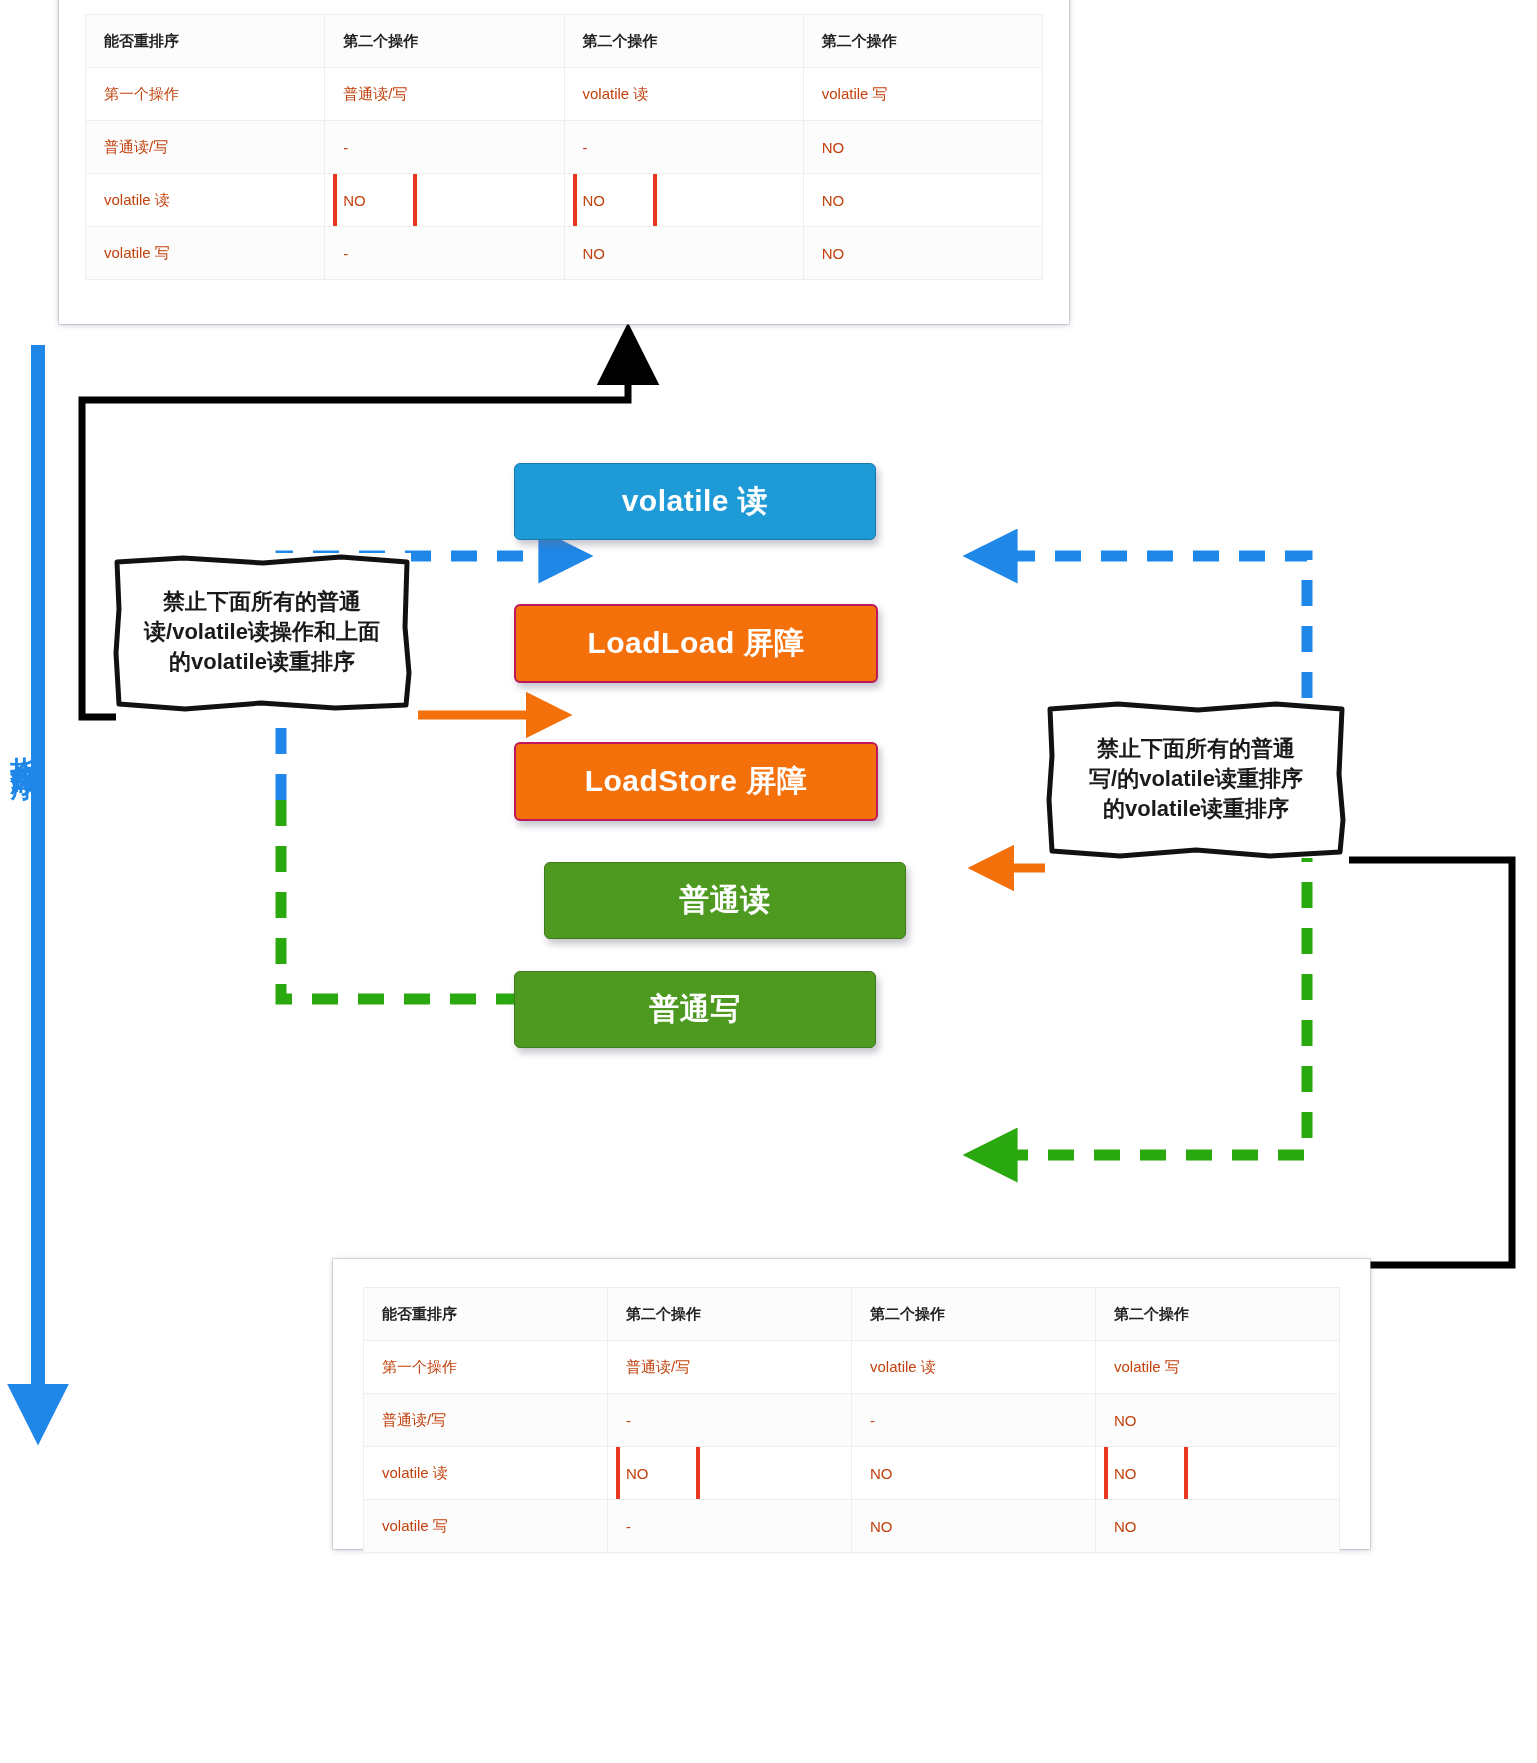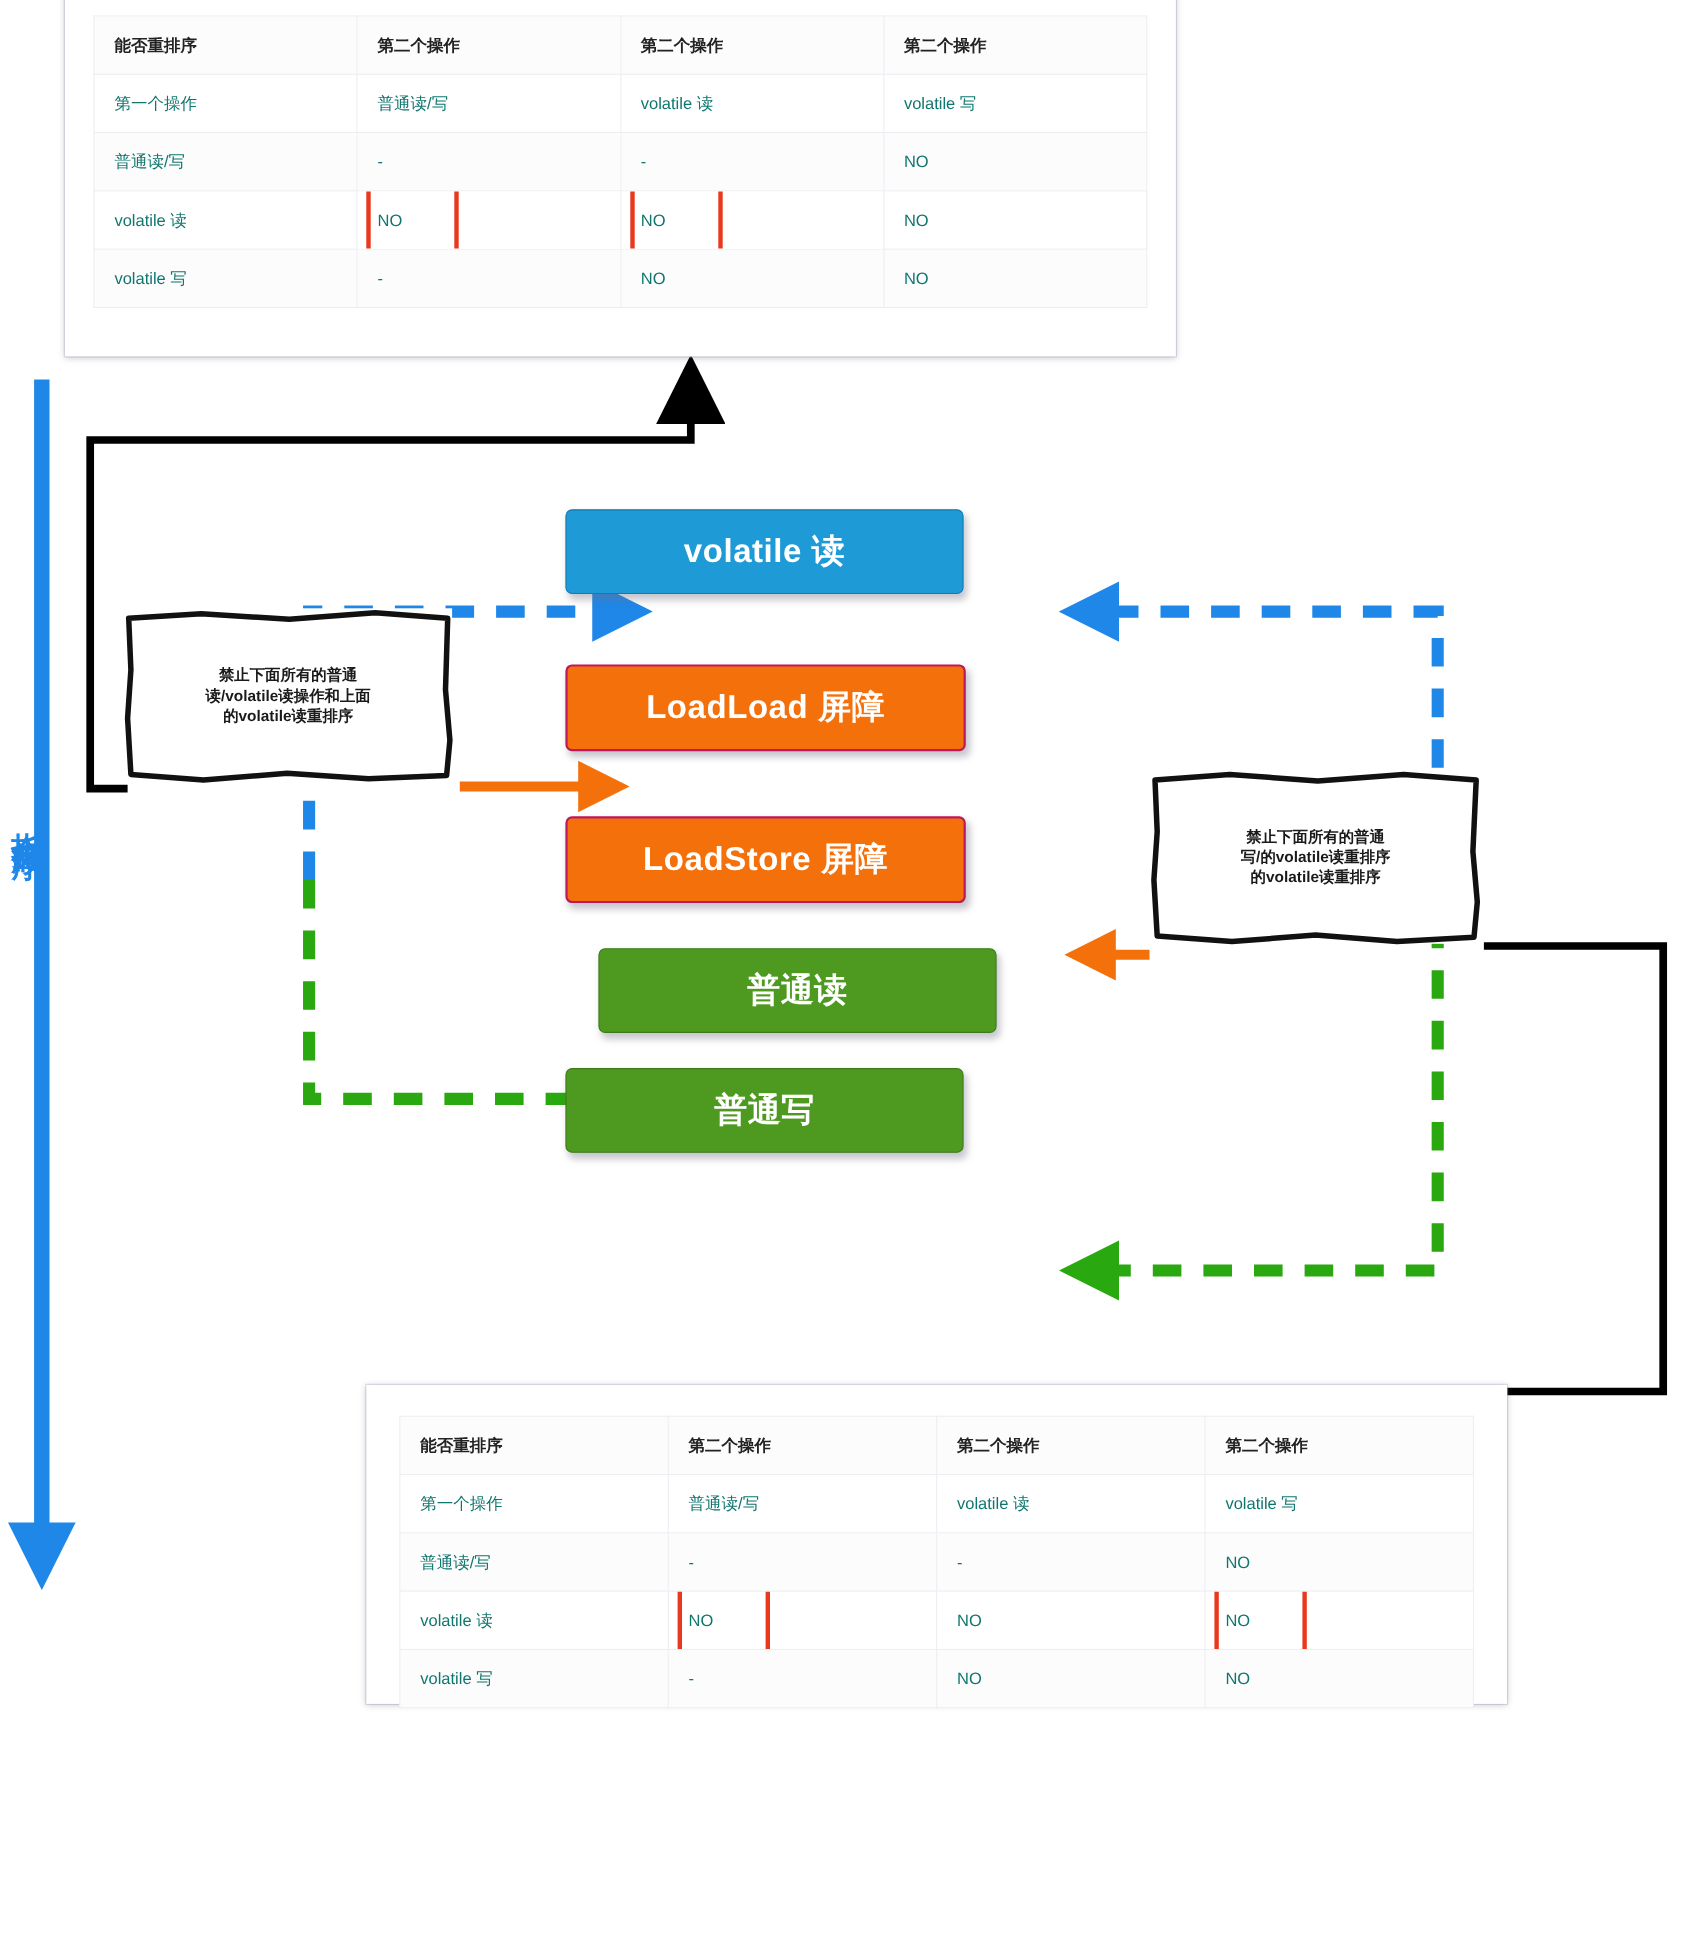--- a/index.html
+++ b/index.html
@@ -3,42 +3,42 @@
 <meta charset="utf-8">
 <style>
   html,body{margin:0;padding:0;background:#ffffff;}
   body{font-family:"Liberation Sans","DejaVu Sans",sans-serif;}
   #stage{position:relative;width:1537px;height:1763px;background:#fff;overflow:hidden;}
 
   
   .table-card{position:absolute;background:#ffffff;
     box-shadow:0 1px 6px rgba(60,60,90,.28), 0 0 0 1px rgba(200,200,215,.55);}
   .tbl{border-collapse:collapse;width:100%;table-layout:fixed;background:#fff;}
-  .tbl td{border:1px solid #eceef2;color:#0f766e;font-size:15px;
+  .tbl td{border:1px solid #eceef2;color:#c2410c;font-size:15px;
     padding:0 18px;height:52px;vertical-align:middle;white-space:nowrap;
     overflow:hidden;text-overflow:ellipsis;}
   .tbl tr:first-child td{font-weight:bold;color:#222;background:#fbfbfc;}
   .tbl tr:nth-child(odd) td{background:#fcfcfd;}
   .tbl tr:nth-child(even) td{background:#ffffff;}
   .tbl tr:first-child td{background:#fcfcfd;}
   td.hl{position:relative;}
   td.hl::after{content:"";position:absolute;left:8px;top:-9px;width:76px;height:67px;
     border:4px solid #e8391f;background:transparent;pointer-events:none;}
 
   
   .opbox{position:absolute;border-radius:6px;display:flex;align-items:center;
     justify-content:center;color:#fff;font-size:30px;font-weight:bold;
     letter-spacing:.5px;box-shadow:3px 5px 7px rgba(110,110,130,.40);}
   .op-blue{background:#1e9ad6;border:1px solid #1479ad;}
   .op-orange{background:#f4700b;border:2px solid #be185d;}
   .op-green{background:#4e9a21;border:1px solid #3d7a19;}
 
   
   .note{position:absolute;background:#fff;color:#1a1a1a;
-    font-size:14px;font-weight:bold;line-height:1.35;text-align:center;
+    font-size:22px;font-weight:bold;line-height:1.35;text-align:center;
     display:flex;align-items:center;justify-content:center;padding:6px 10px;
     box-sizing:border-box;}
   .note svg{position:absolute;left:0;top:0;width:100%;height:100%;overflow:visible;}
   .note .txt{position:relative;z-index:2;}
   .axis-label{position:absolute;color:#1e87e8;font-size:27px;font-weight:bold;
     writing-mode:vertical-rl;letter-spacing:3px;white-space:nowrap;}
 
   svg.layer{position:absolute;left:0;top:0;width:1537px;height:1763px;
     pointer-events:none;overflow:visible;}
 </style>

